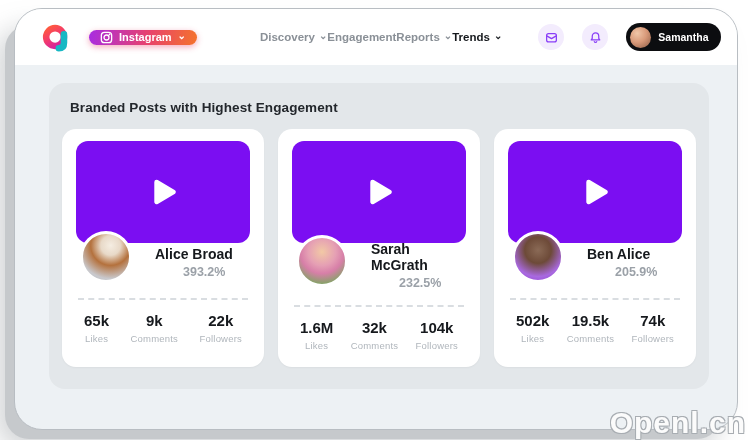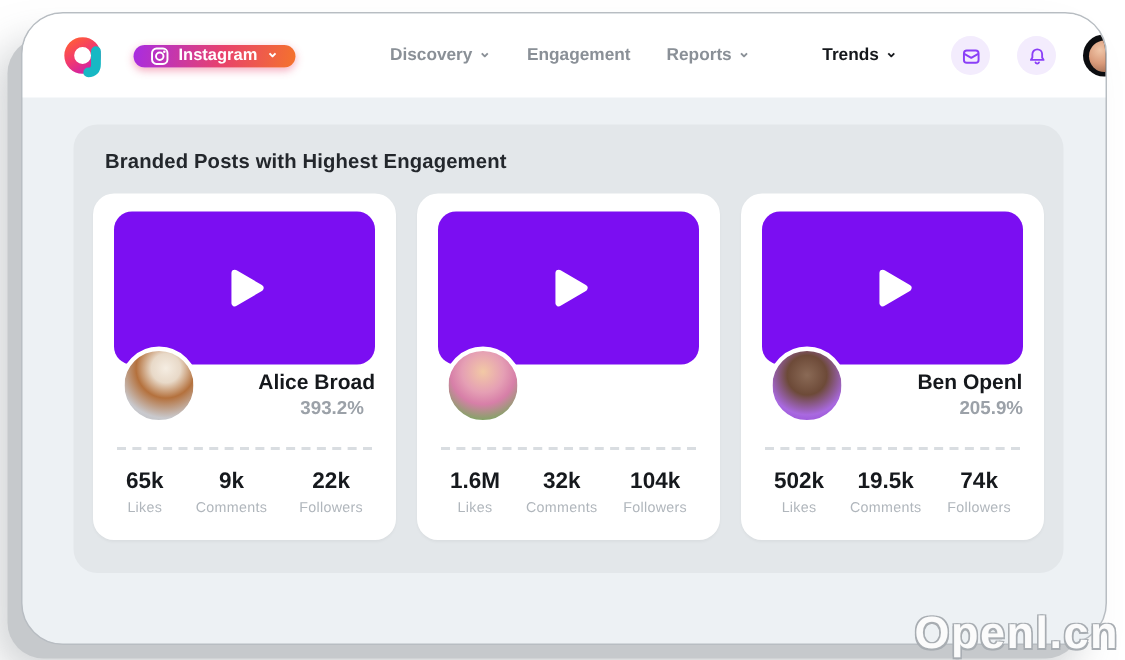--- a/index.html
+++ b/index.html
@@ -25,26 +25,26 @@
   .ig-btn {
     display:flex; align-items:center; gap:6px; height:15px; padding:0 11px;
     border-radius:9px; border:none; cursor:pointer;
     background:linear-gradient(100deg,#a82ce2 0%,#e8426c 55%,#f4732c 100%);
     color:#fff; font-size:11px; font-weight:bold; font-family:inherit;
     box-shadow:0 2px 6px rgba(232,66,108,.45);
   }
   .ig-glyph { width:13px; height:13px; display:block; }
   .chev { font-size:10px; line-height:1; transform:translateY(-1px); display:inline-block; }
   .chev::before { content:"⌄"; }
-  .nav { display:flex; align-items:flex-end; gap:24px; margin-left:8px;padding-left:37px; }
+  .nav { display:flex; align-items:flex-end; margin-left:8px;padding-left:37px; }
   .nav-item {
     display:flex; align-items:center; gap:4px; color:#8a9097;
     font-size:11.5px; font-weight:bold; cursor:pointer; white-space:nowrap;
   }
-  .nav-item.active { color:#15181c;margin-left:24px; }
+  .nav-item.active { color:#15181c; }
   .spacer { flex:1; }
   .icon-btn {
     width:26px; height:26px; border-radius:50%; background:#f3ecfd; border:none;
     display:flex; align-items:center; justify-content:center; cursor:pointer; flex:0 0 auto;
   }
   .icon-btn svg { width:13px; height:13px; display:block; }
   .user-pill {
     display:flex; align-items:center; gap:7px; height:28px; padding:3px 12px 3px 4px;
     background:#0c0d10; border-radius:15px; cursor:pointer; flex:0 0 auto;
   }
@@ -60,21 +60,21 @@
   .cards { display:flex; gap:14px; }
   .card {
     flex:1; background:#ffffff; border-radius:14px; padding:12px 14px 16px;
     box-shadow:0 1px 2px rgba(0,0,0,.04);
   }
   .video {
     height:102px; border-radius:12px; background:#7b0ef2;
     display:flex; align-items:center; justify-content:center; cursor:pointer;
   }
   .play { width:24px; height:26px; margin-left:4px; }
-  .profile { display:flex; align-items:center; gap:23px; margin-top:-12px; padding-left:4px; position:relative;justify-content:space-between; }
+  .profile { display:flex; align-items:center; gap:23px; margin-top:-12px; padding-left:4px; position:relative; }
   .avatar {
     width:52px; height:52px; border-radius:50%; border:3px solid #ffffff; flex:0 0 auto;
   }
   .avatar.alice { background:radial-gradient(circle at 60% 25%, #f5ede2 0%, #e8d9c8 22%, #b4713d 45%, #c9c9cd 75%, #b9bfc6 100%); }
   .avatar.sarah { background:radial-gradient(circle at 50% 30%, #f2c9a5 0%, #e59fb4 35%, #d77fa8 55%, #79a85e 85%, #5d8f4a 100%); }
   .avatar.ben   { background:radial-gradient(circle at 50% 35%, #8a6a56 0%, #6d4a38 35%, #a969e0 70%, #8d41d6 100%); }
   .who { padding-top:10px; }
   .who-name { font-size:14px; font-weight:bold; color:#15181c; }
   .who-pct { font-size:12.5px; font-weight:bold; color:#9ba1a8; margin-top:3px;margin-left:28px; }
   .divider { border-top:2px dashed #d9dde1; margin:15px 2px 12px; }
@@ -199,20 +199,24 @@
         </div>
 
         <div class="card">
           <div class="video">
             <svg class="play" viewBox="0 0 30 34">
               <path d="M4 4 L26 17 L4 30 Z" fill="#fff" stroke="#fff" stroke-width="6" stroke-linejoin="round"></path>
             </svg>
           </div>
           <div class="profile">
             <span class="avatar sarah"></span>
+            <div class="who">
+              <div class="who-name">Sarah McGrath</div>
+              <div class="who-pct">232.5%</div>
+            </div>
           </div>
           <div class="divider"></div>
           <div class="stats">
             <div class="stat">
               <div class="stat-value">1.6M</div>
               <div class="stat-label">Likes</div>
             </div>
             <div class="stat">
               <div class="stat-value">32k</div>
               <div class="stat-label">Comments</div>
@@ -226,21 +230,21 @@
 
         <div class="card">
           <div class="video">
             <svg class="play" viewBox="0 0 30 34">
               <path d="M4 4 L26 17 L4 30 Z" fill="#fff" stroke="#fff" stroke-width="6" stroke-linejoin="round"></path>
             </svg>
           </div>
           <div class="profile">
             <span class="avatar ben"></span>
             <div class="who">
-              <div class="who-name">Ben Openl</div>
+              <div class="who-name">Ben Alice</div>
               <div class="who-pct">205.9%</div>
             </div>
           </div>
           <div class="divider"></div>
           <div class="stats">
             <div class="stat">
               <div class="stat-value">502k</div>
               <div class="stat-label">Likes</div>
             </div>
             <div class="stat">

